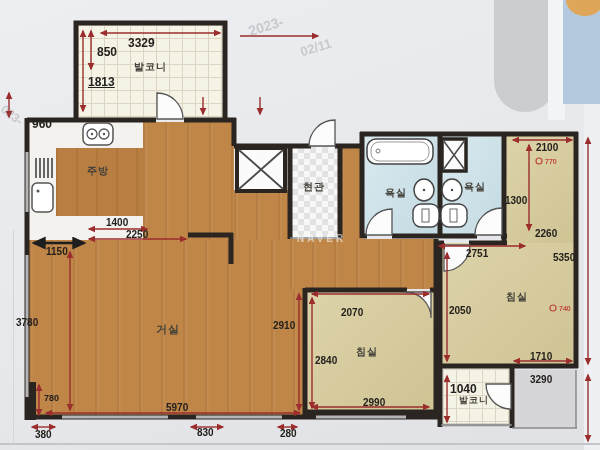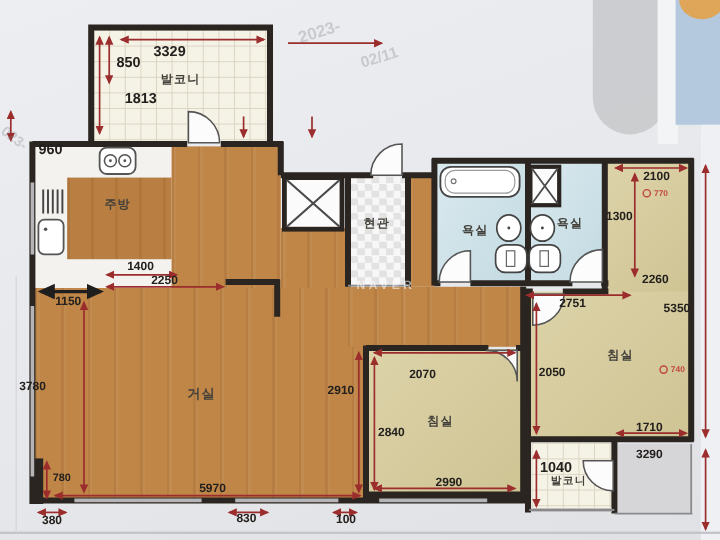--- a/index.html
+++ b/index.html
@@ -175,39 +175,39 @@
       <line x1="260" y1="97" x2="260" y2="114"></line>
     </g>
     <line x1="34" y1="243" x2="84" y2="243" stroke="#1e1e1e" stroke-width="2.6" marker-start="url(#ba)" marker-end="url(#ba)"></line>
 
     <circle cx="539" cy="161" r="3" fill="none" stroke="#c2473c" stroke-width="1.2"></circle>
     <circle cx="553" cy="308" r="3" fill="none" stroke="#c2473c" stroke-width="1.2"></circle>
   </svg>
 
   <span class="dim lg" style="left:128px;top:37px;">3329</span>
   <span class="dim lg" style="left:97px;top:46px;">850</span>
-  <span class="dim lg" style="left:104px;top:76px;">1813</span>
+  <span class="dim lg" style="left:88px;top:76px;text-decoration:underline;">1813</span>
   <span class="dim lg" style="left:32px;top:86px;margin-top:32px;">960</span>
   <span class="dim" style="left:106px;top:218px;">1400</span>
   <span class="dim" style="left:126px;top:230px;">2250</span>
   <span class="dim" style="left:46px;top:247px;">1150</span>
   <span class="dim" style="left:0px;top:318px;margin-left:16px;">3780</span>
   <span class="dim sm" style="left:44px;top:394px;">780</span>
   <span class="dim" style="left:166px;top:403px;">5970</span>
   <span class="dim" style="left:35px;top:430px;">380</span>
   <span class="dim" style="left:197px;top:428px;">830</span>
-  <span class="dim" style="left:280px;top:429px;">100</span>
+  <span class="dim" style="left:280px;top:429px;">280</span>
   <span class="dim" style="left:273px;top:321px;">2910</span>
   <span class="dim" style="left:341px;top:308px;">2070</span>
   <span class="dim" style="left:315px;top:356px;">2840</span>
   <span class="dim" style="left:363px;top:398px;">2990</span>
   <span class="dim" style="left:449px;top:306px;">2050</span>
   <span class="dim" style="left:466px;top:249px;">2751</span>
   <span class="dim" style="left:536px;top:143px;">2100</span>
-  <span class="dim" style="left:505px;top:176px;">1300</span>
+  <span class="dim" style="left:505px;top:196px;">1300</span>
   <span class="dim" style="left:535px;top:229px;">2260</span>
   <span class="dim" style="left:553px;top:253px;">5350</span>
   <span class="dim" style="left:530px;top:352px;">1710</span>
   <span class="dim" style="left:530px;top:375px;">3290</span>
   <span class="dim lg" style="left:450px;top:383px;">1040</span>
   <span class="reddim" style="left:545px;top:158px;">770</span>
   <span class="reddim" style="left:559px;top:305px;">740</span>
 
   <span class="rlabel" style="left:134px;top:62px;">발코니</span>
   <span class="rlabel" style="left:87px;top:166px;">주방</span>

